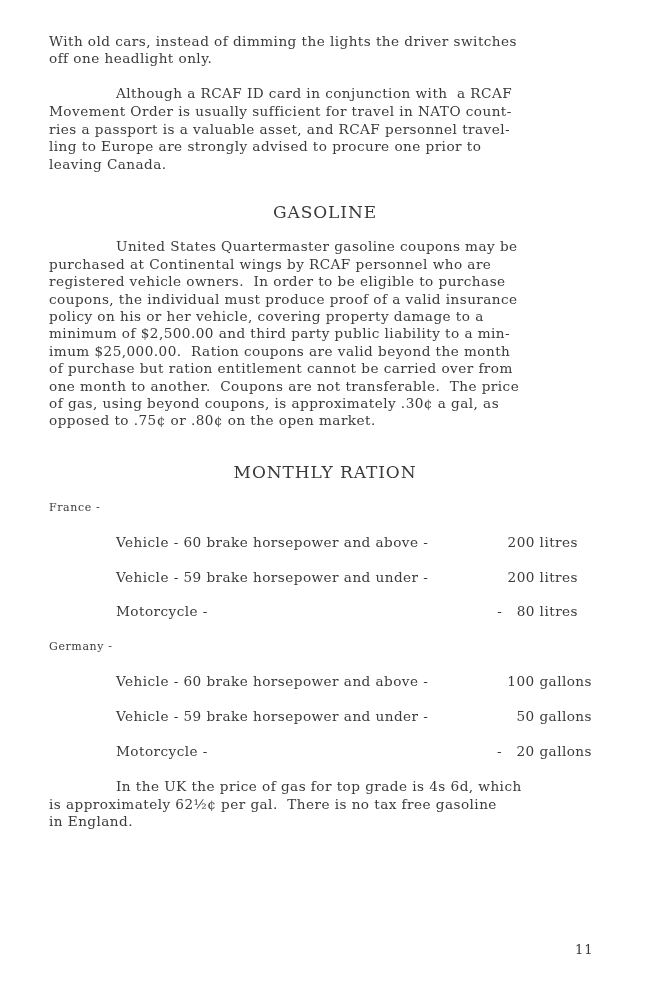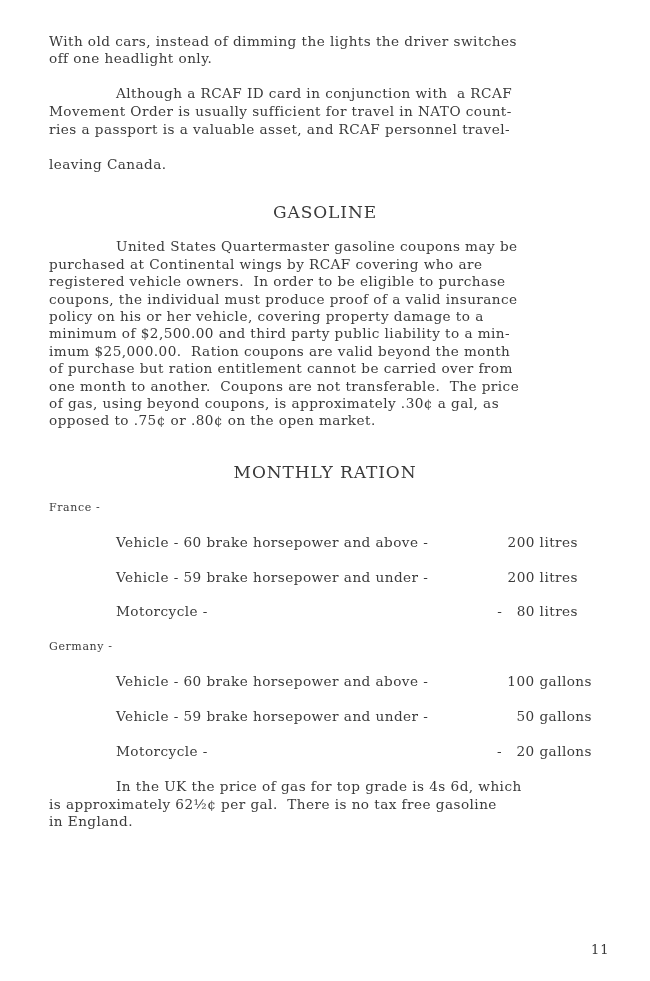--- a/index.html
+++ b/index.html
@@ -22,40 +22,41 @@
       position: absolute; left: 116px; width: 476px; height: 18px;
       font-size: 13.6px; letter-spacing: 0.45px; line-height: 18px;
     }
     .ration-row .desc { position: absolute; left: 0; top: 0; white-space: pre; text-align: center; }
     .ration-row .amt { position: absolute; right: 0; top: 0; white-space: pre; }
     .country {
       position: absolute; left: 49px; font-size: 11px; letter-spacing: 0.6px; line-height: 18px;
     }
     .page-number {
       position: absolute; left: 575px; top: 941px;
-      font-size: 13px; letter-spacing: 1px; line-height: 18px; margin-left: 16px;
+      font-size: 13px; letter-spacing: 1px; line-height: 18px;
     }
   </style>
 </head>
 <body>
 
 <div class="page">
 
   <div class="line" style="top:32px">With old cars, instead of dimming the lights the driver switches</div>
   <div class="line" style="top:49px">off one headlight only.</div>
 
   <div class="line indent" style="top:84px">Although a RCAF ID card in conjunction with  a RCAF</div>
   <div class="line" style="top:102px">Movement Order is usually sufficient for travel in NATO count-</div>
   <div class="line" style="top:120px">ries a passport is a valuable asset, and RCAF personnel travel-</div>
+  <div class="line" style="top:137px">ling to Europe are strongly advised to procure one prior to</div>
   <div class="line" style="top:155px">leaving Canada.</div>
 
   <div class="heading" style="top:203px">GASOLINE</div>
 
   <div class="line indent" style="top:237px">United States Quartermaster gasoline coupons may be</div>
-  <div class="line" style="top:255px">purchased at Continental wings by RCAF covering who are</div>
+  <div class="line" style="top:255px">purchased at Continental wings by RCAF personnel who are</div>
   <div class="line" style="top:272px">registered vehicle owners.  In order to be eligible to purchase</div>
   <div class="line" style="top:290px">coupons, the individual must produce proof of a valid insurance</div>
   <div class="line" style="top:307px">policy on his or her vehicle, covering property damage to a</div>
   <div class="line" style="top:324px">minimum of $2,500.00 and third party public liability to a min-</div>
   <div class="line" style="top:342px">imum $25,000.00.  Ration coupons are valid beyond the month</div>
   <div class="line" style="top:377px">one month to another.  Coupons are not transferable.  The price</div>
   <div class="line" style="top:359px">of purchase but ration entitlement cannot be carried over from</div>
   <div class="line" style="top:394px">of gas, using beyond coupons, is approximately .30¢ a gal, as</div>
   <div class="line" style="top:411px">opposed to .75¢ or .80¢ on the open market.</div>
 

